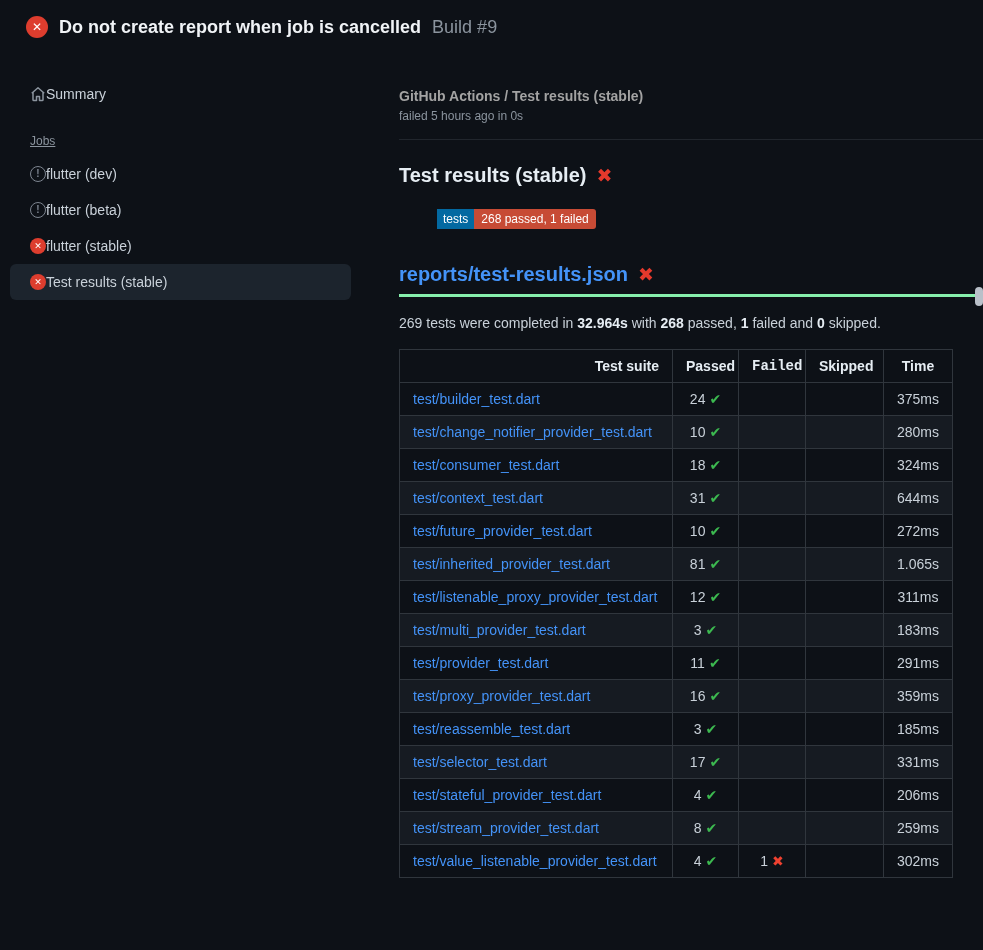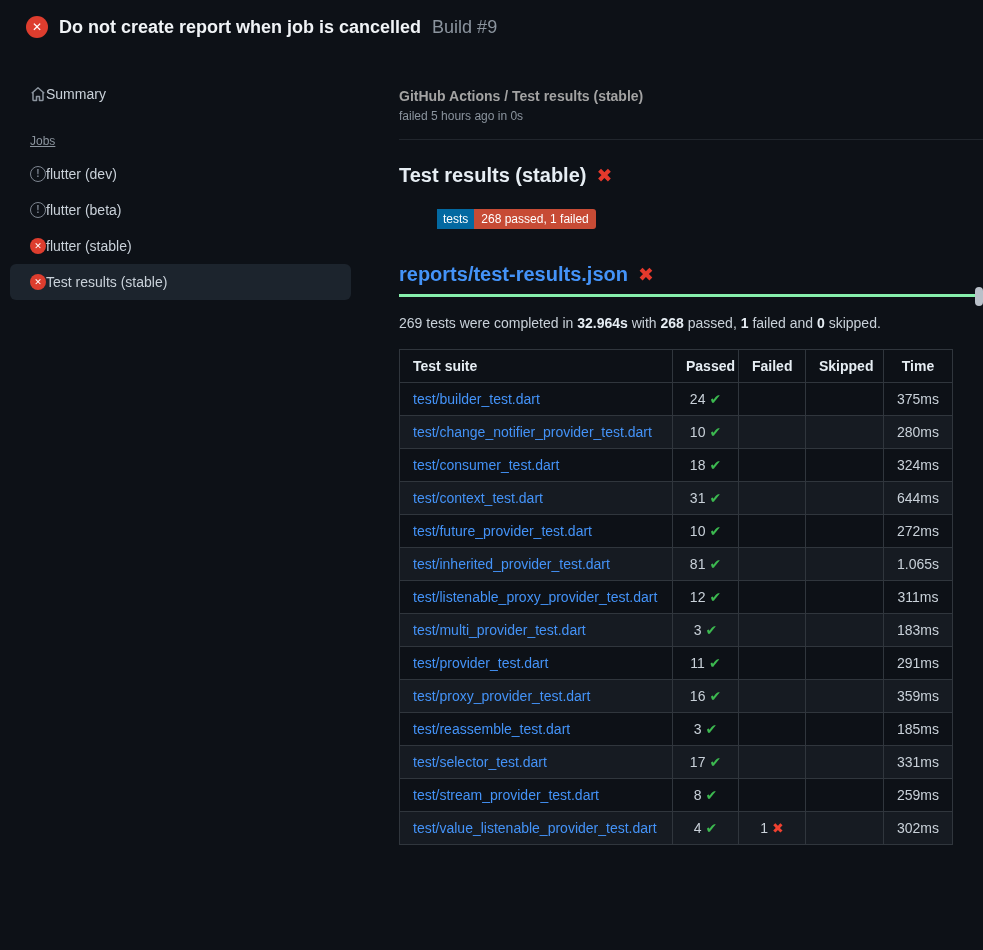--- a/index.html
+++ b/index.html
@@ -67,23 +67,23 @@
   }
   .report-link { color: #4493f8; text-decoration: none; cursor: pointer; }
 
   .summary-text { margin: 18px 0 0; font-size: 14px; color: #c9d1d9; }
   .summary-text b { color: #e6edf3; font-weight: 700; }
 
   
   .results { border-collapse: collapse; table-layout: fixed; width: 553px; margin-top: 18px; font-size: 14px; }
   .results th, .results td { border: 1px solid #30363d; padding: 8px 13px; overflow: hidden; white-space: nowrap; }
   .results th { font-weight: 700; color: #e6edf3; text-align: center; }
-  .results th:nth-child(1) { width: 273px; text-align: left; }
+  .results th:nth-child(1) { width: 273px; text-align: right; }
   .results th:nth-child(2) { width: 66px; }
-  .results th:nth-child(3) { width: 67px; }
+  .results th:nth-child(3) { width: 67px; font-family: Liberation Mono, monospace; }
   .results th:nth-child(4) { width: 78px; }
   .results th:nth-child(5) { width: 69px; }
   .results td { text-align: center; }
   .results td:first-child { text-align: left; }
   .results tbody tr:nth-child(even) { background: #161b22; }
   .results a { color: #4493f8; text-decoration: none; cursor: pointer; }
   .count { margin-right: 4px; }
   .mark.check { color: #3cb950; font-weight: 700; }
   .mark.cross { color: #ef4130; font-weight: 700; }
 
@@ -244,20 +244,27 @@
     <td>185ms</td>
   </tr>
             <tr>
     <td><a>test/selector_test.dart</a></td>
     <td><span class="count">17</span><span class="mark check">✔</span></td>
     <td></td>
     <td></td>
     <td>331ms</td>
   </tr>
             <tr>
+    <td><a>test/stateful_provider_test.dart</a></td>
+    <td><span class="count">4</span><span class="mark check">✔</span></td>
+    <td></td>
+    <td></td>
+    <td>206ms</td>
+  </tr>
+            <tr>
     <td><a>test/stream_provider_test.dart</a></td>
     <td><span class="count">8</span><span class="mark check">✔</span></td>
     <td></td>
     <td></td>
     <td>259ms</td>
   </tr>
             <tr>
     <td><a>test/value_listenable_provider_test.dart</a></td>
     <td><span class="count">4</span><span class="mark check">✔</span></td>
     <td><span class="count">1</span><span class="mark cross">✖</span></td>

